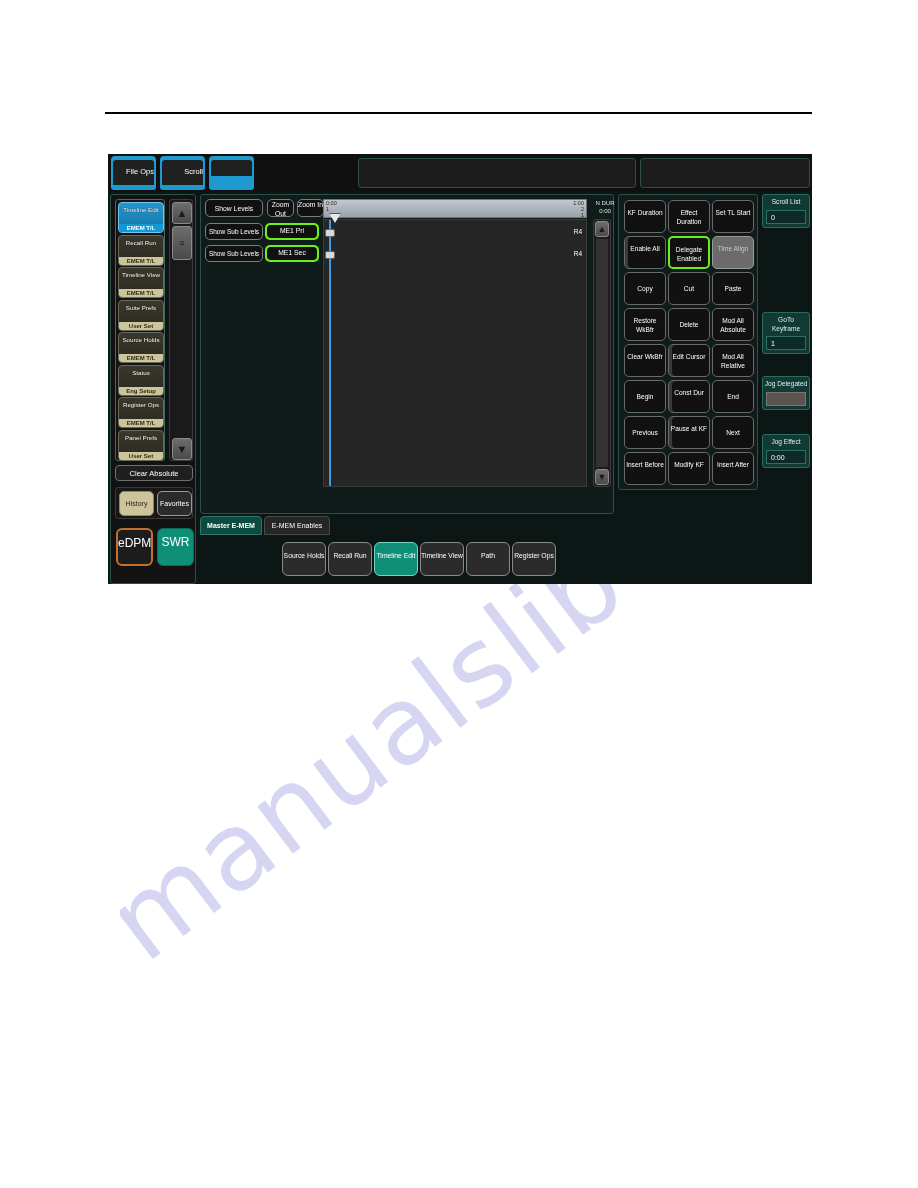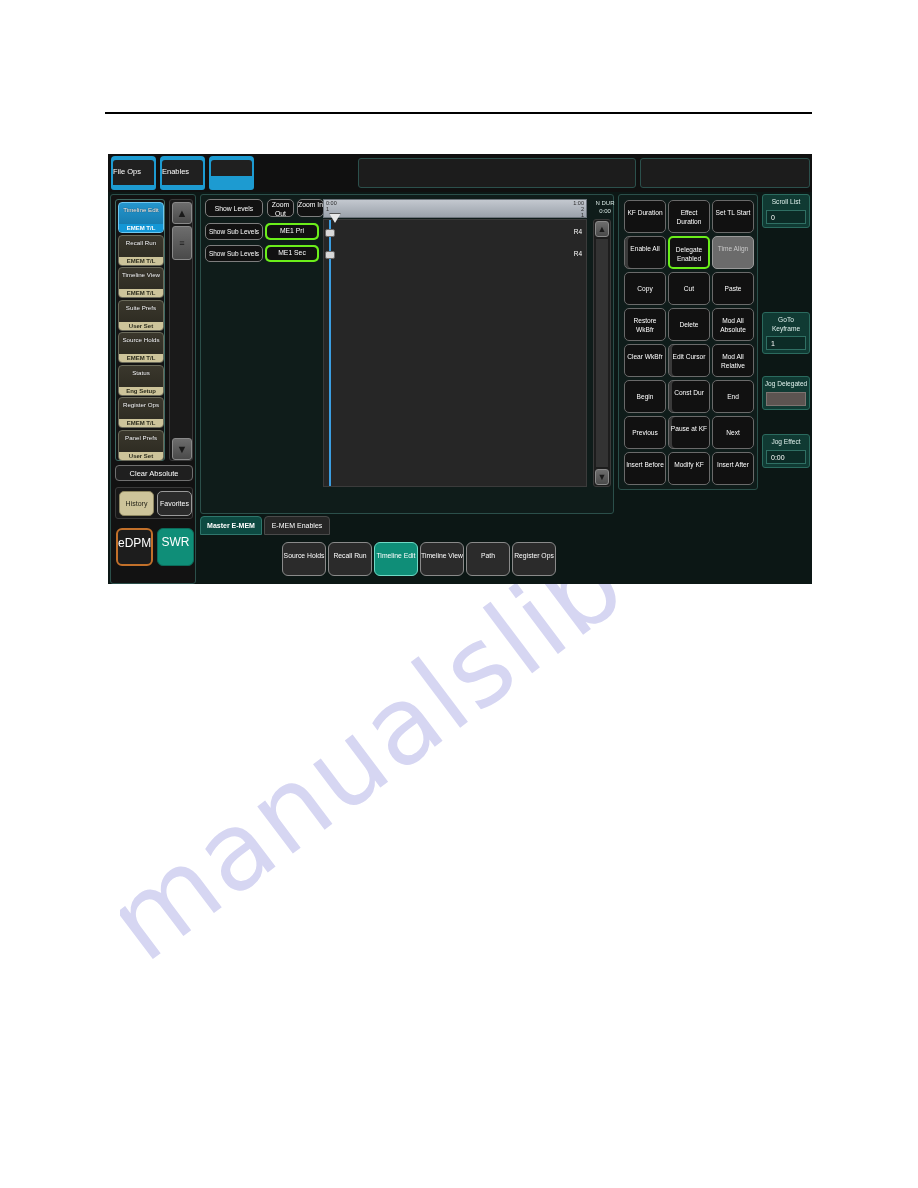--- a/index.html
+++ b/index.html
@@ -45,21 +45,21 @@
   
   .tabstrip {
     position: absolute; left: 0; top: 0; width: 704px; height: 38px;
     background: #101010;
   }
   .tab {
     position: absolute; top: 2px; height: 34px;
     background: #1d9bd1;
     border-radius: 4px 4px 3px 3px;
     padding-top: 4px;
-    text-align: left;
+    text-align: right;
   }
   .tab .lbl {
     display: block; background: #202020; color: #fff;
     margin: 0 2px; border-radius: 3px 3px 0 0;
     font-size: 7.5px; padding: 7px 0 9px 0;
     white-space: nowrap; overflow: hidden;
   }
   .tab.t0 { left: 3px; width: 45px; }
   .tab.t1 { left: 52px; width: 45px; }
   .tab.t2 { left: 101px; width: 45px; }
@@ -321,21 +321,21 @@
 
 <div id="top-rule"></div>
 
 <div id="app">
 
   <div class="tabstrip">
     <div class="tab t0">
       <span class="lbl">File Ops</span>
     </div>
     <div class="tab t1">
-      <span class="lbl">Enables</span>
+      <span class="lbl">Scroll</span>
     </div>
     <div class="tab t2">
       <span class="lbl"></span>
     </div>
     <div class="darkpanel p0"></div>
     <div class="darkpanel p1"></div>
   </div>
 
   <div class="body">
 

